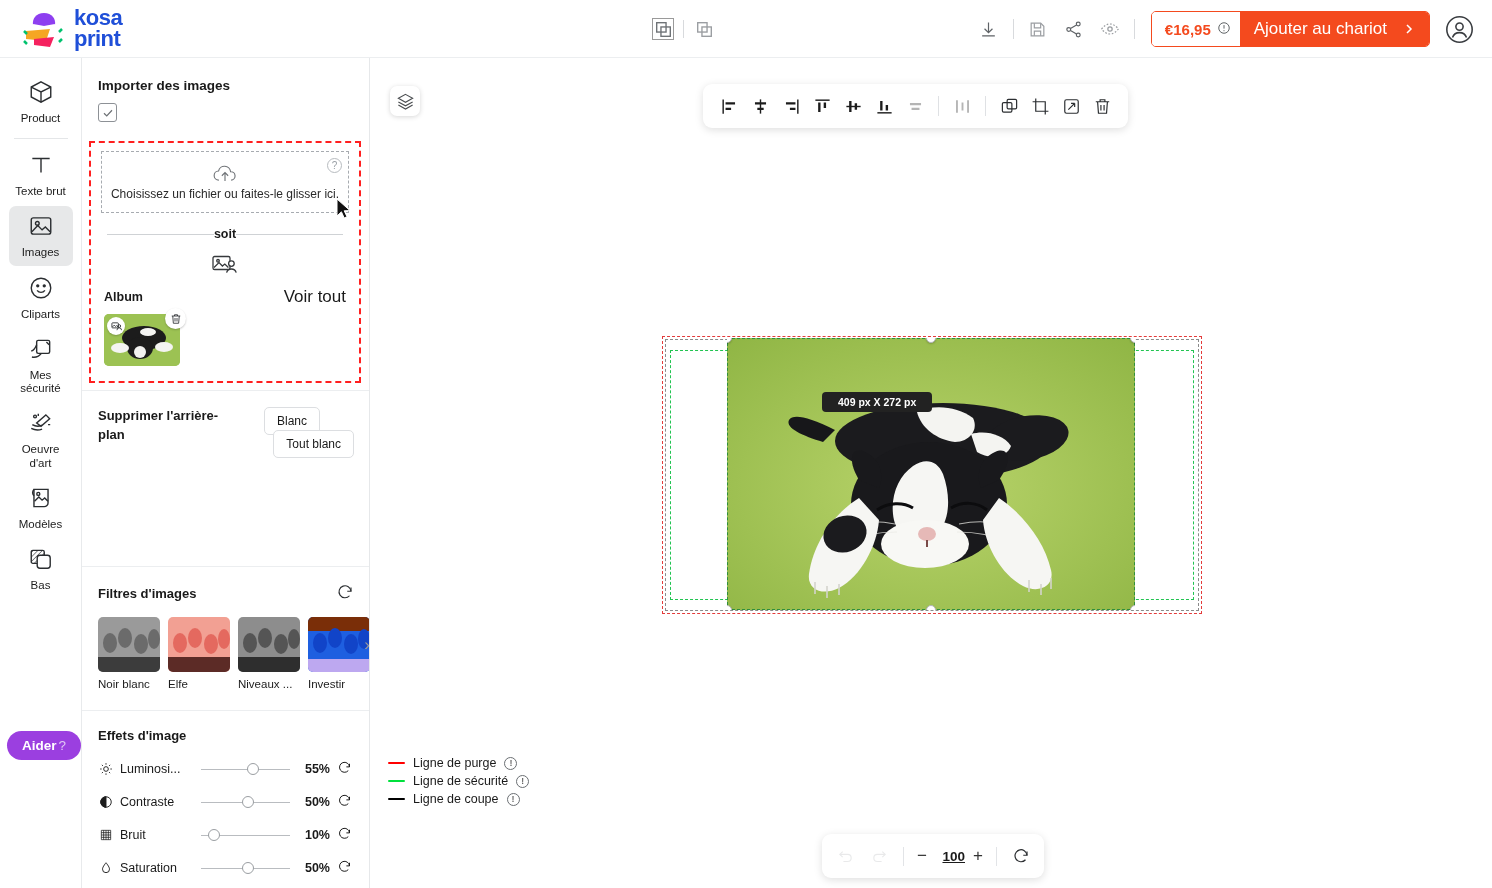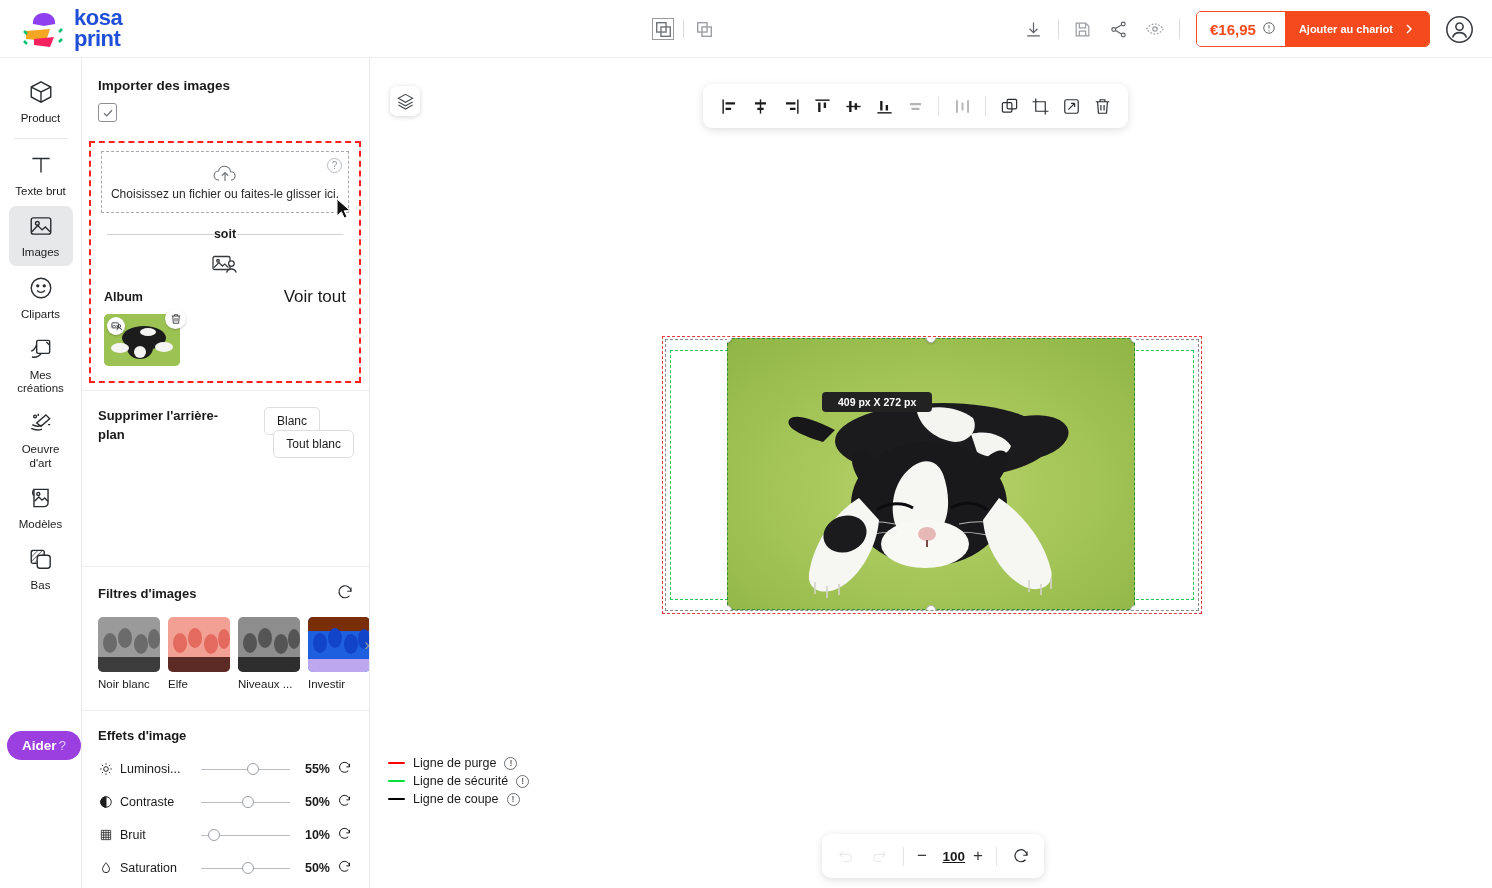--- a/index.html
+++ b/index.html
@@ -44,22 +44,22 @@
   .hsep { width: 1px; height: 20px; background: #d8dadd; margin: 0 6px; }
   .cart {
     display: flex; align-items: center; height: 36px; border-radius: 5px;
     overflow: hidden; border: 1.5px solid #f44a1e; margin-left: 10px; margin-right: 12px;
   }
   .cart-price {
     background: #fff; color: #f44a1e; font-weight: bold; font-size: 15px;
     padding: 0 9px 0 13px; display: flex; align-items: center; gap: 6px; height: 100%;
   }
   .cart-btn {
-    background: #f44a1e; color: #fff; font-weight: bold; font-size: 11px;
-    padding: 0 14px; display: flex; align-items: center; gap: 10px; height: 100%;
+    background: #f44a1e; color: #fff; font-weight: normal; font-size: 17px;
+    padding: 0 14px; display: flex; align-items: center; gap: 16px; height: 100%;
     cursor: pointer;
   }
   .avatar { width: 34px; height: 34px; display: flex; align-items: center; justify-content: center; cursor: pointer; }
 
   
   .rail {
     position: absolute; left: 0; top: 58px; width: 82px; height: 830px;
     background: #fff; border-right: 1px solid #e8eaec;
     display: flex; flex-direction: column; align-items: center; padding-top: 14px;
   }
@@ -359,21 +359,21 @@
       <span class="rail-label">Cliparts</span>
     </div>
 
     <div class="rail-item">
       <span>
         <svg width="26" height="26" viewBox="0 0 24 24" fill="none" stroke="#2b2e31" stroke-width="1.3">
             <rect x="8" y="4" width="12" height="12" rx="1.4"></rect>
             <path d="M3 14c2.5-1 4-3.5 5-6M3.6 19.4c3.5.6 6.5-.6 8.4-3M17 5.5l2.5 2.5"></path>
           </svg>
       </span>
-      <span class="rail-label">Mes créations</span>
+      <span class="rail-label">Mes sécurité</span>
     </div>
 
     <div class="rail-item">
       <span>
         <svg width="26" height="26" viewBox="0 0 24 24" fill="none" stroke="#2b2e31" stroke-width="1.3">
             <path d="M3 17c3 1.5 7 1.8 10 .6M4 13.5c2.5 1.5 6 1.8 9 .6M16.5 4.5 20 8l-8 7-4-3z"></path>
             <circle cx="6.5" cy="6" r="1.3"></circle>
             <path d="M9.5 3.5v2M18.5 13.5h2"></path>
           </svg>
       </span>

